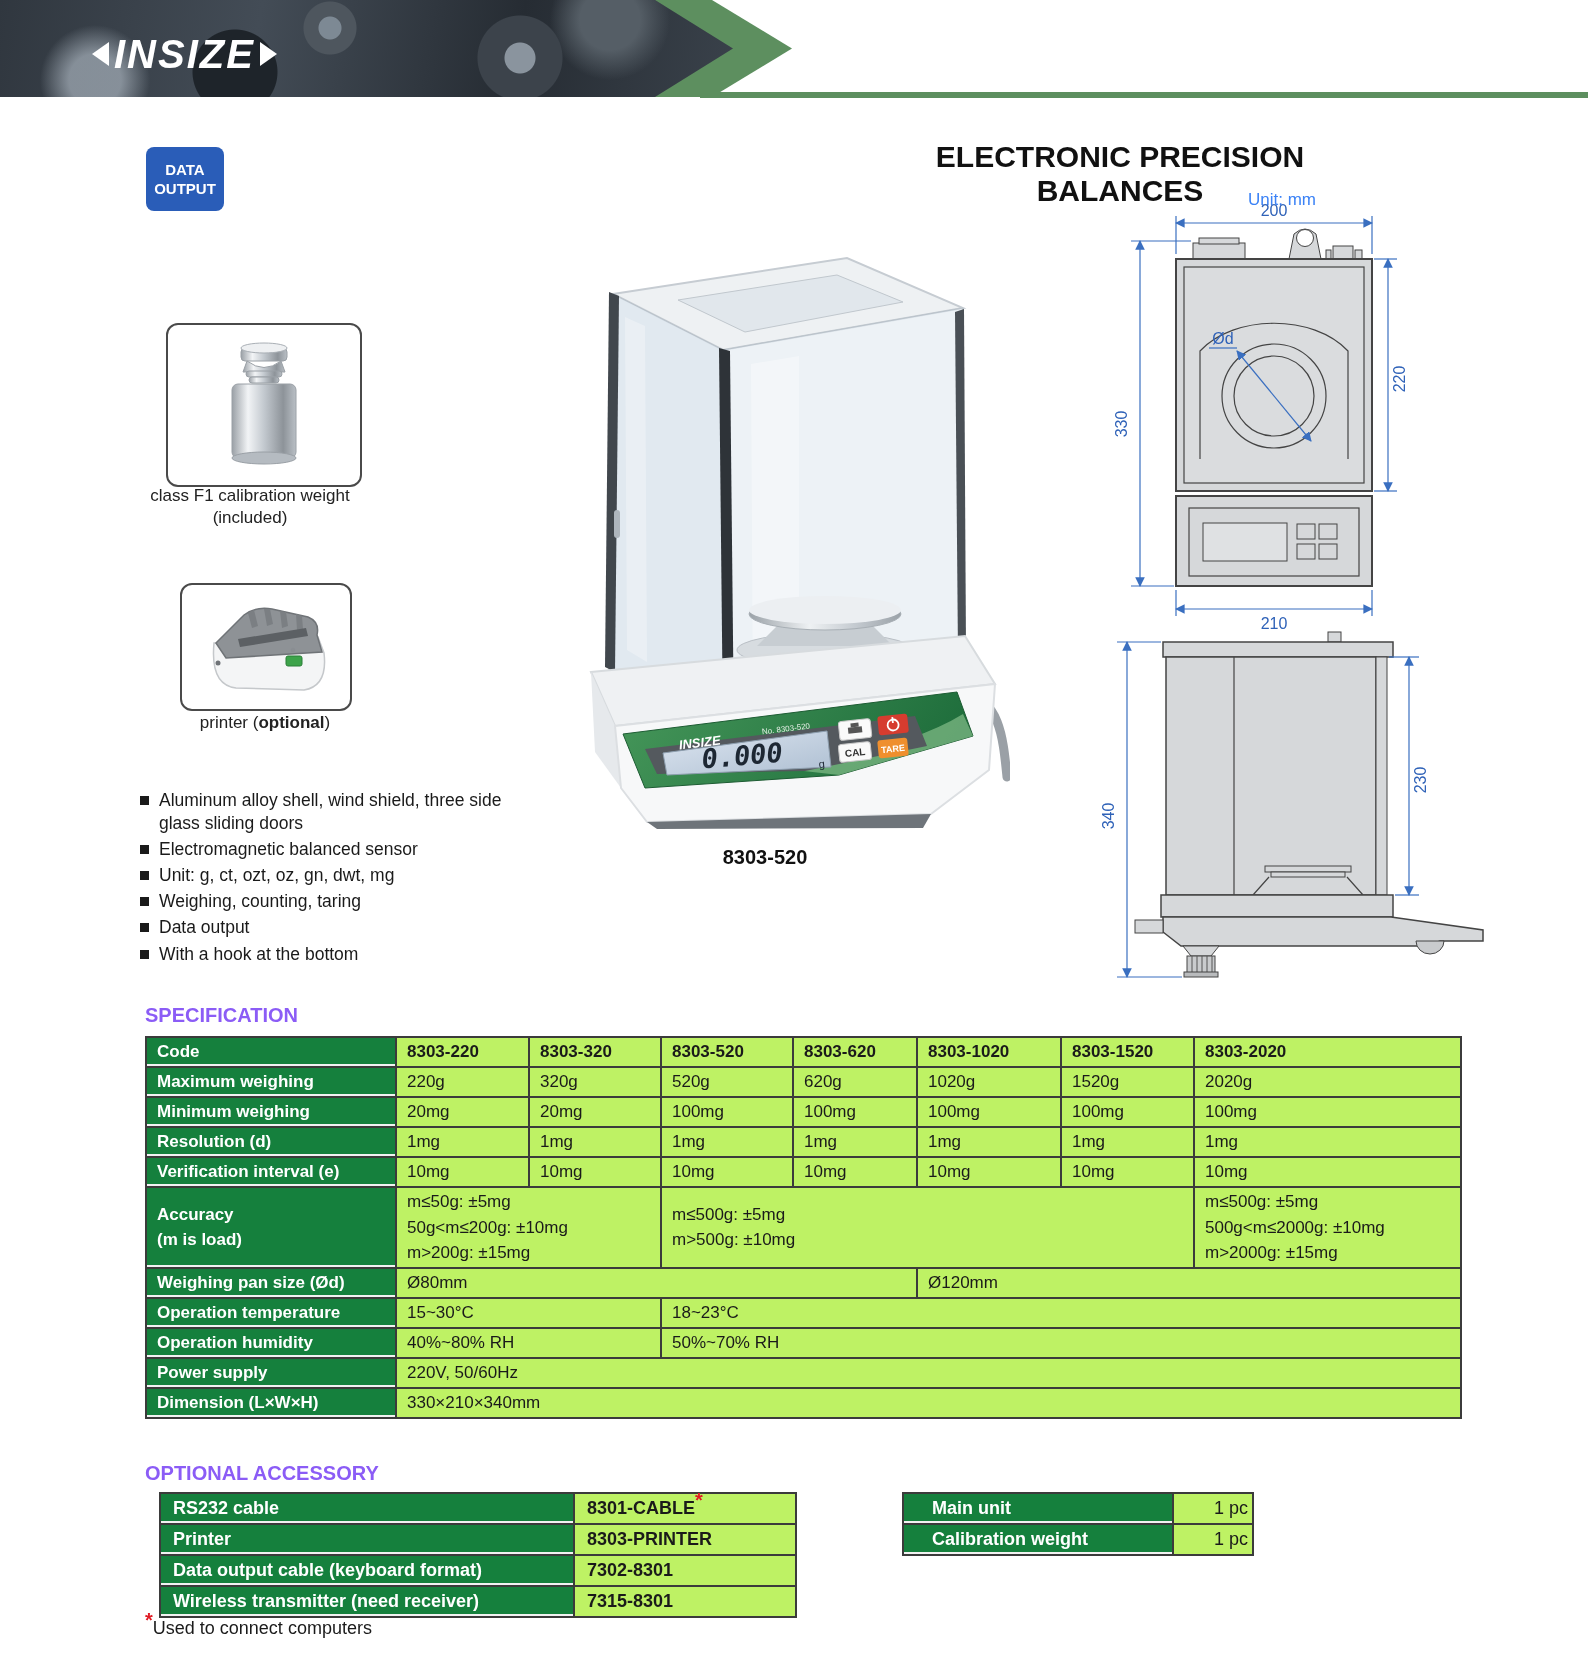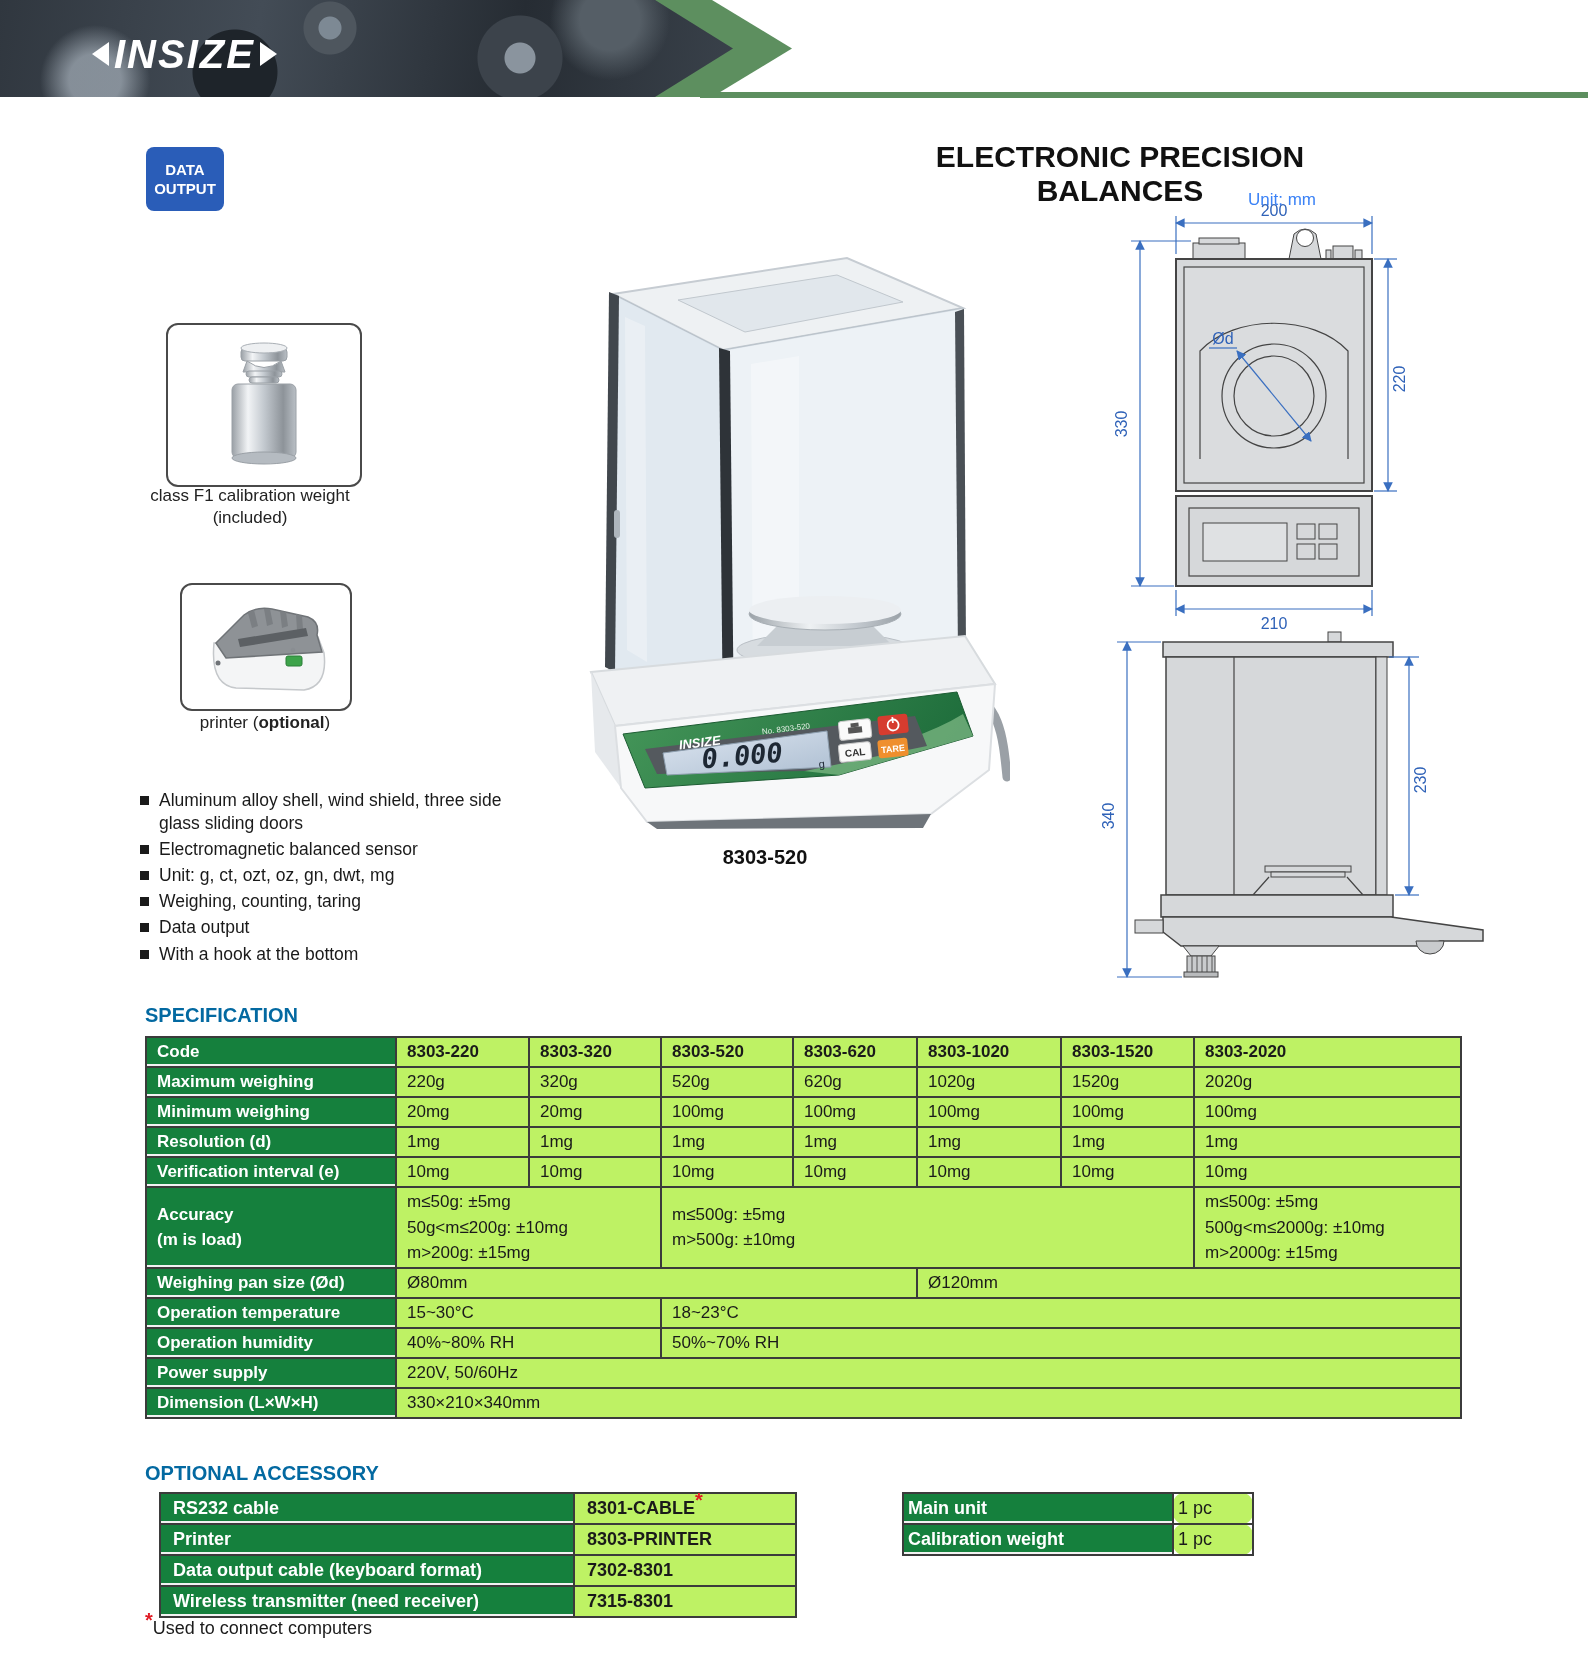--- a/index.html
+++ b/index.html
@@ -50,33 +50,33 @@
   #balance-svg{position:absolute;left:495px;top:222px;}
   .model-label{position:absolute;left:640px;top:846px;width:250px;text-align:center;
                font-size:20px;font-weight:bold;color:#111;}
 
   
   #front-svg{position:absolute;left:1085px;top:196px;}
   #side-svg{position:absolute;left:1085px;top:588px;}
   .dim-txt{fill:#2f62b8;font-size:16px;font-family:"Liberation Sans",sans-serif;}
 
   
-  .section-h{position:absolute;font-size:20px;font-weight:bold;color:#0369a1;}
+  .section-h{position:absolute;font-size:20px;font-weight:bold;color:#8b5cf6;}
   table.spec{position:absolute;left:145px;top:1036px;width:1315px;border-collapse:collapse;table-layout:fixed;}
   table.spec td{border:2px solid #3b3b3b;font-size:17px;padding:1px 10px;height:26px;overflow:hidden;}
   td.lbl{background:#15803d;color:#fff;font-weight:bold;box-shadow:inset 0 -2px 0 #f2f2f2;}
   td.val{background:#bef264;color:#1a1a1a;}
   td.bold{font-weight:bold;}
   td.ml{white-space:pre-line;line-height:1.5;padding:6px 10px;}
 
   table.oa{position:absolute;left:159px;top:1492px;width:636px;border-collapse:collapse;table-layout:fixed;}
   table.oa td{border:2px solid #3b3b3b;font-size:18px;padding:1px 12px;height:27px;}
   table.sd{position:absolute;left:902px;top:1492px;width:350px;border-collapse:collapse;table-layout:fixed;}
-  table.sd td{border:2px solid #3b3b3b;font-size:18px;padding:1px 4px;height:27px;}
-  .ctr{text-align:left;padding:1px 4px !important;border-radius:11px;}
+  table.sd td{border:2px solid #3b3b3b;font-size:18px;padding:1px 28px;height:27px;}
+  .ctr{text-align:right;padding:1px 4px !important;}
   .red-star{color:#e01b24;font-weight:bold;font-size:20px;vertical-align:super;line-height:0;}
   .footnote{position:absolute;left:145px;top:1618px;font-size:18px;color:#1a1a1a;}
 </style>
 </head>
 <body>
 
 <div id="page">
 
   <div class="hdr-green"></div>
   <div class="hdr-photo"></div>

